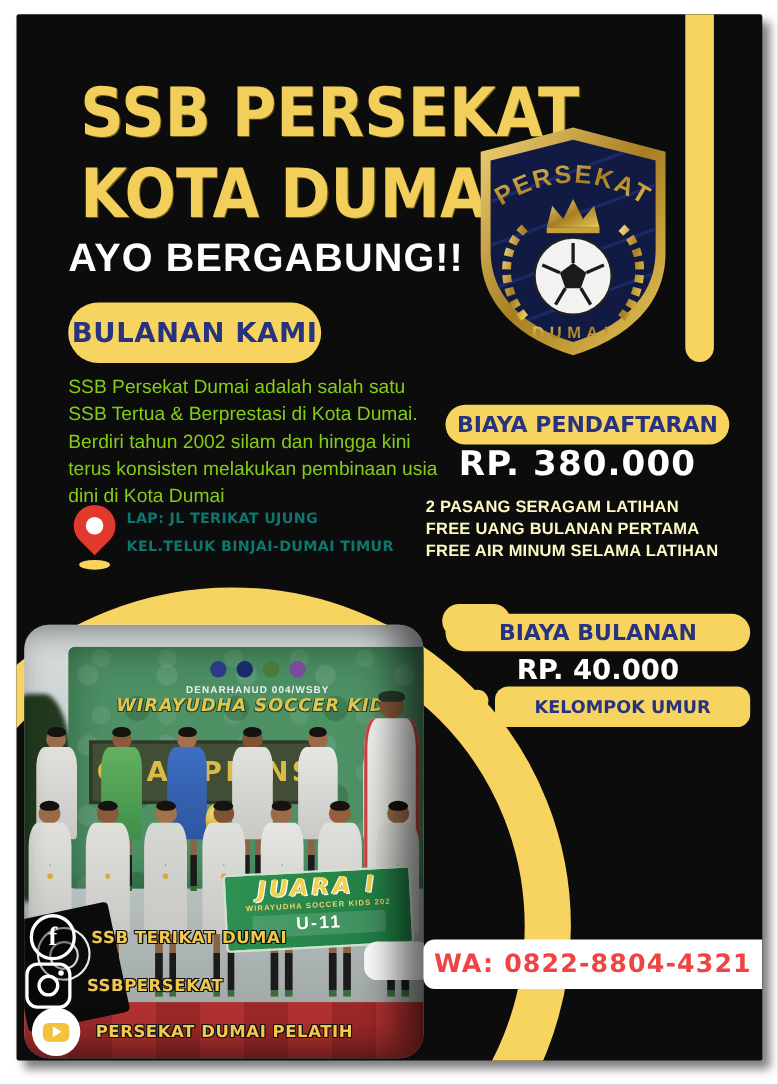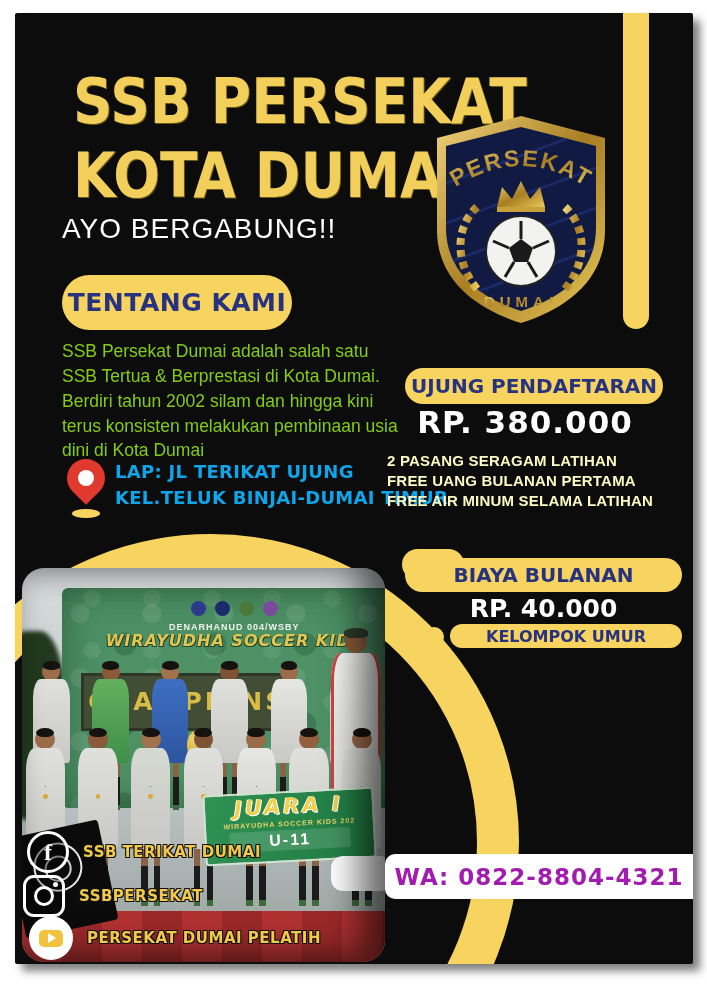--- a/index.html
+++ b/index.html
@@ -5,32 +5,32 @@
   html,body{margin:0;padding:0;background:#ffffff;width:707px;height:986px;overflow:hidden;
     font-family:"Liberation Sans",sans-serif;}
   .poster{position:absolute;left:15px;top:13px;width:678px;height:951px;background:#0c0c0c;
     overflow:hidden;box-shadow:7px 7px 9px rgba(0,0,0,.5);border-radius:2px;}
   .abs{position:absolute;}
 
   
   .title{left:58px;top:52px;color:#F2CF5B;font-weight:900;font-size:55px;line-height:66px;
     font-family:"DejaVu Sans",sans-serif;letter-spacing:0px;transform:scaleY(1.12);transform-origin:top left;
     text-shadow:1px 1px 0 #6b5a14;}
-  .subtitle{left:47px;top:200px;color:#fdfdfd;font-size:28px;font-weight:400;letter-spacing:1px;}
+  .subtitle{left:47px;top:200px;color:#fdfdfd;font-size:36px;font-weight:700;letter-spacing:1px;}
   .pill{background:#F7D45F;color:#27337E;font-weight:900;display:flex;align-items:center;justify-content:center;
     font-family:"DejaVu Sans",sans-serif;}
   .about-pill{left:47px;top:262px;width:230px;height:55px;border-radius:28px;font-size:25px;letter-spacing:.5px;}
   .about-text{left:47px;top:326px;width:340px;color:#84cc16;font-size:17.5px;line-height:1.42;font-weight:500;}
 
   
   .pin{left:52px;top:446px;width:38px;height:38px;background:#E0392E;border-radius:50% 50% 50% 0;
     transform:rotate(-45deg);}
   .pin::after{content:'';position:absolute;left:11px;top:11px;width:16px;height:16px;border-radius:50%;background:#fff;}
   .pin-shadow{left:57px;top:496px;width:28px;height:9px;background:#F7D45F;border-radius:50%;}
-  .loc{left:100px;top:446px;color:#0ea5e9;font-weight:900;font-size:18px;line-height:26px;
+  .loc{left:100px;top:446px;color:#0f766e;font-weight:900;font-size:13px;line-height:26px;
     font-family:"DejaVu Sans",sans-serif;letter-spacing:.3px;}
 
   
   .logo{left:410px;top:98px;width:192px;height:218px;}
 
   
   .vbar{left:608px;top:0;width:26px;height:316px;background:#F7D45F;border-radius:0 0 13px 13px;}
   .ring{left:-112px;top:521px;width:532px;height:532px;border:42px solid #F7D45F;border-radius:50%;
     background:transparent;z-index:1;}
   .dash1{left:387px;top:536px;width:62px;height:31px;background:#F7D45F;border-radius:16px;z-index:3;}
@@ -38,29 +38,29 @@
 
   
   .fee-pill{left:390px;top:355px;width:258px;height:36px;border-radius:18px;font-size:20px;z-index:3;}
   .fee-amt{left:360px;top:391px;width:300px;text-align:center;color:#fff;font-weight:900;font-size:31px;
     font-family:"DejaVu Sans",sans-serif;letter-spacing:1px;z-index:3;}
   .benefits{left:372px;top:438px;width:310px;color:#fef9c3;font-weight:700;font-size:15px;line-height:20px;
     letter-spacing:.2px;z-index:3;}
   .monthly-pill{left:390px;top:545px;width:277px;height:34px;border-radius:17px;font-size:20px;z-index:3;}
   .monthly-amt{left:390px;top:581px;width:277px;text-align:center;color:#fff;font-weight:900;font-size:25px;
     font-family:"DejaVu Sans",sans-serif;z-index:3;}
-  .ages-pill{left:435px;top:611px;width:232px;height:24px;border-radius:12px;font-size:16px;z-index:3;}
+  .ages-pill{left:435px;top:611px;width:232px;height:37px;border-radius:12px;font-size:16px;z-index:3;}
   .ages{left:445px;top:650px;width:235px;color:#fff;font-weight:800;font-size:17.5px;line-height:24.5px;z-index:3;}
 
   
   .reg-banner{left:358px;top:787px;width:320px;height:44px;background:#fff;border-radius:22px 0 0 22px;
     display:flex;align-items:center;justify-content:center;color:#2E3A8C;font-weight:900;font-style:italic;
     font-size:19.5px;font-family:"DejaVu Sans",sans-serif;z-index:5;letter-spacing:.2px;}
   .wa-banner{left:370px;top:841px;width:308px;height:45px;background:#fff;border-radius:10px 0 0 10px;
-    display:flex;align-items:center;justify-content:center;color:#a21caf;font-weight:900;
+    display:flex;align-items:center;justify-content:center;color:#ef4444;font-weight:900;
     font-size:23px;font-family:"DejaVu Sans",sans-serif;z-index:5;letter-spacing:1px;}
 
   
   .photo{left:7px;top:555px;width:363px;height:394px;border-radius:22px;overflow:hidden;z-index:2;
     background:linear-gradient(180deg,#d8dcdd,#bcc4c5 55%,#98a19d);}
   .tree-l{position:absolute;left:-6%;top:16%;width:18%;height:48%;background:#22391f;border-radius:40%;filter:blur(2px);}
   .tree-r{position:absolute;right:-4%;top:6%;width:14%;height:34%;background:#273f23;border-radius:40%;filter:blur(2px);}
   .backdrop{position:absolute;left:11%;top:5%;width:95%;height:56%;background:#4d9165;border-radius:6px;
     background-image:radial-gradient(circle at 25% 40%,rgba(255,255,255,.10) 9px,transparent 10px),
       radial-gradient(circle at 70% 70%,rgba(20,60,35,.25) 11px,transparent 12px),
@@ -149,21 +149,21 @@
 
 <div class="poster">
 
   <div class="abs title">
     <div>SSB PERSEKAT</div>
     <div>KOTA DUMAI</div>
   </div>
   <div class="abs subtitle">AYO BERGABUNG!!</div>
 
   <div class="abs pill about-pill">
-    <span>TENTANG KAMI</span>
+    <span>BULANAN KAMI</span>
   </div>
   <div class="abs about-text">SSB Persekat Dumai adalah salah satu SSB Tertua &amp; Berprestasi di Kota Dumai. Berdiri tahun 2002 silam dan hingga kini terus konsisten melakukan pembinaan usia dini di Kota Dumai</div>
 
   <div class="abs pin"></div>
   <div class="abs pin-shadow"></div>
   <div class="abs loc">
     <div>LAP: JL TERIKAT UJUNG</div>
     <div>KEL.TELUK BINJAI-DUMAI TIMUR</div>
   </div>
 
@@ -207,21 +207,21 @@
     <path d="M140 178 C162 152 162 116 140 96" stroke="url(#gold)" stroke-width="8" fill="none" stroke-dasharray="7 5"></path>
     <text x="96" y="196" text-anchor="middle" font-size="15" font-weight="bold" fill="url(#gold)" letter-spacing="5" font-family="Liberation Sans, sans-serif">DUMAI</text>
   </svg>
 
   <div class="abs vbar"></div>
   <div class="abs ring"></div>
   <div class="abs dash1"></div>
   <div class="abs dash2"></div>
 
   <div class="abs pill fee-pill">
-    <span>UJUNG PENDAFTARAN</span>
+    <span>BIAYA PENDAFTARAN</span>
   </div>
   <div class="abs fee-amt">RP. 380.000</div>
   <div class="abs benefits">
     <div>2 PASANG SERAGAM LATIHAN</div>
     <div>FREE UANG BULANAN PERTAMA</div>
     <div>FREE AIR MINUM SELAMA LATIHAN</div>
   </div>
 
   <div class="abs pill monthly-pill">
     <span>BIAYA BULANAN</span>

